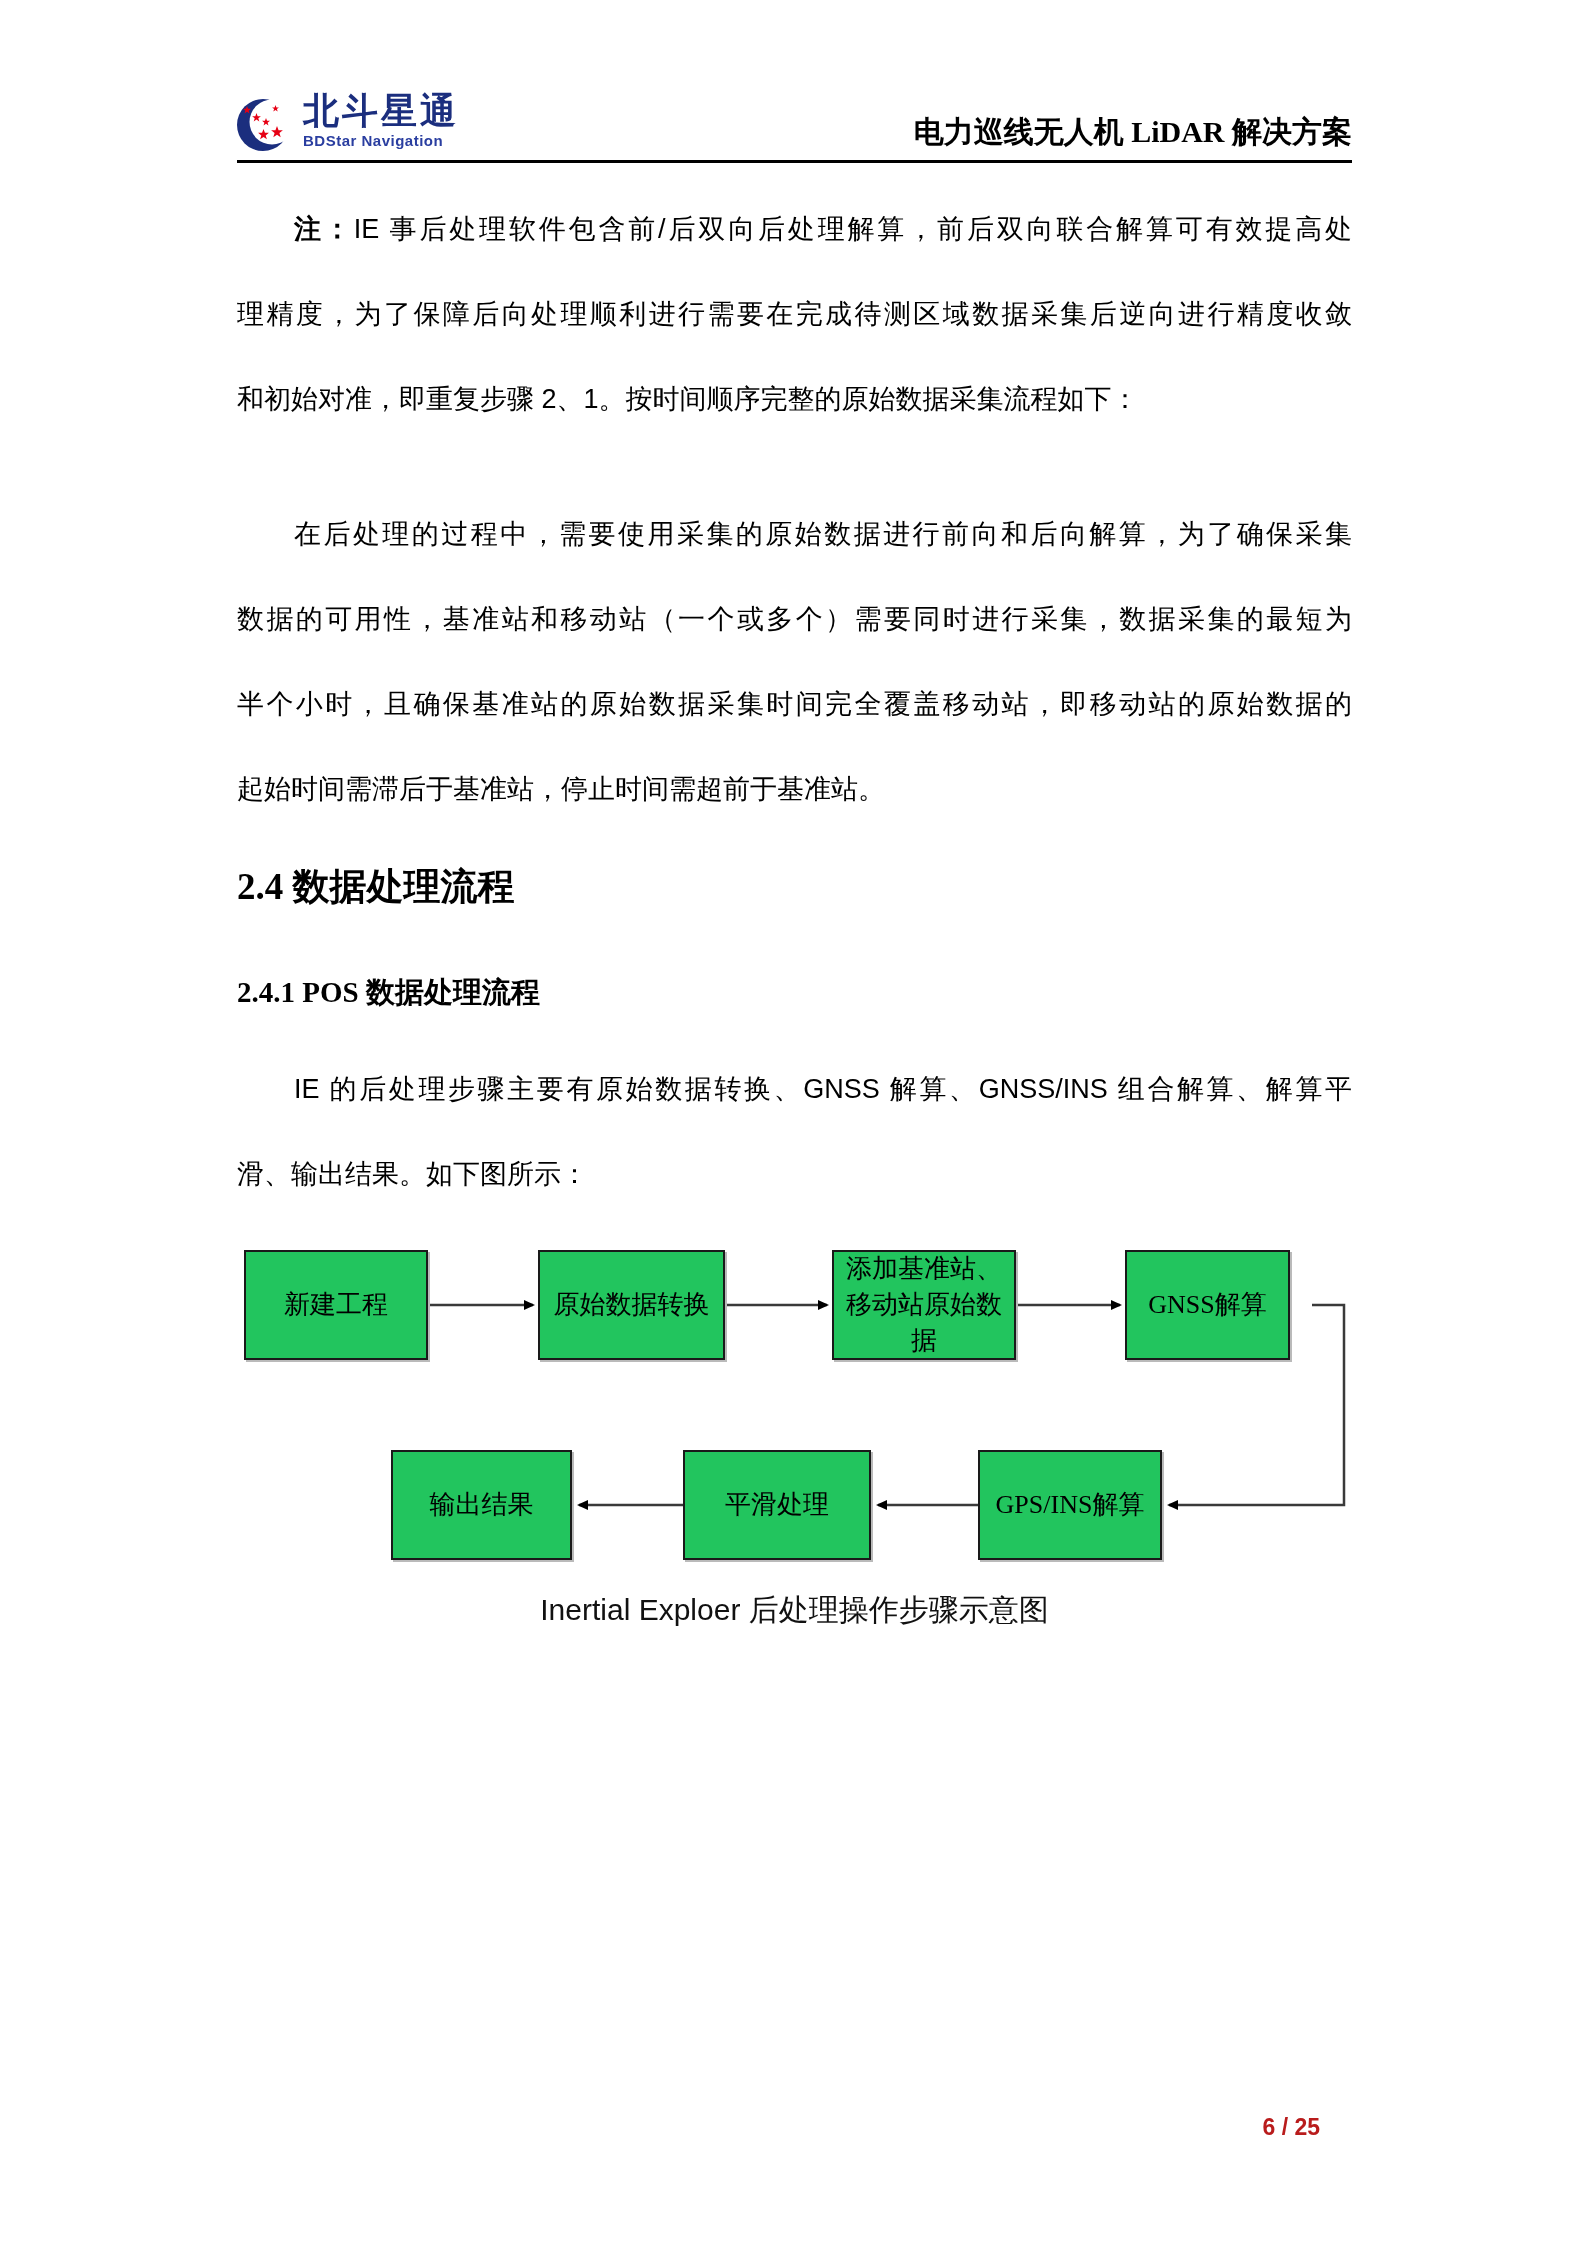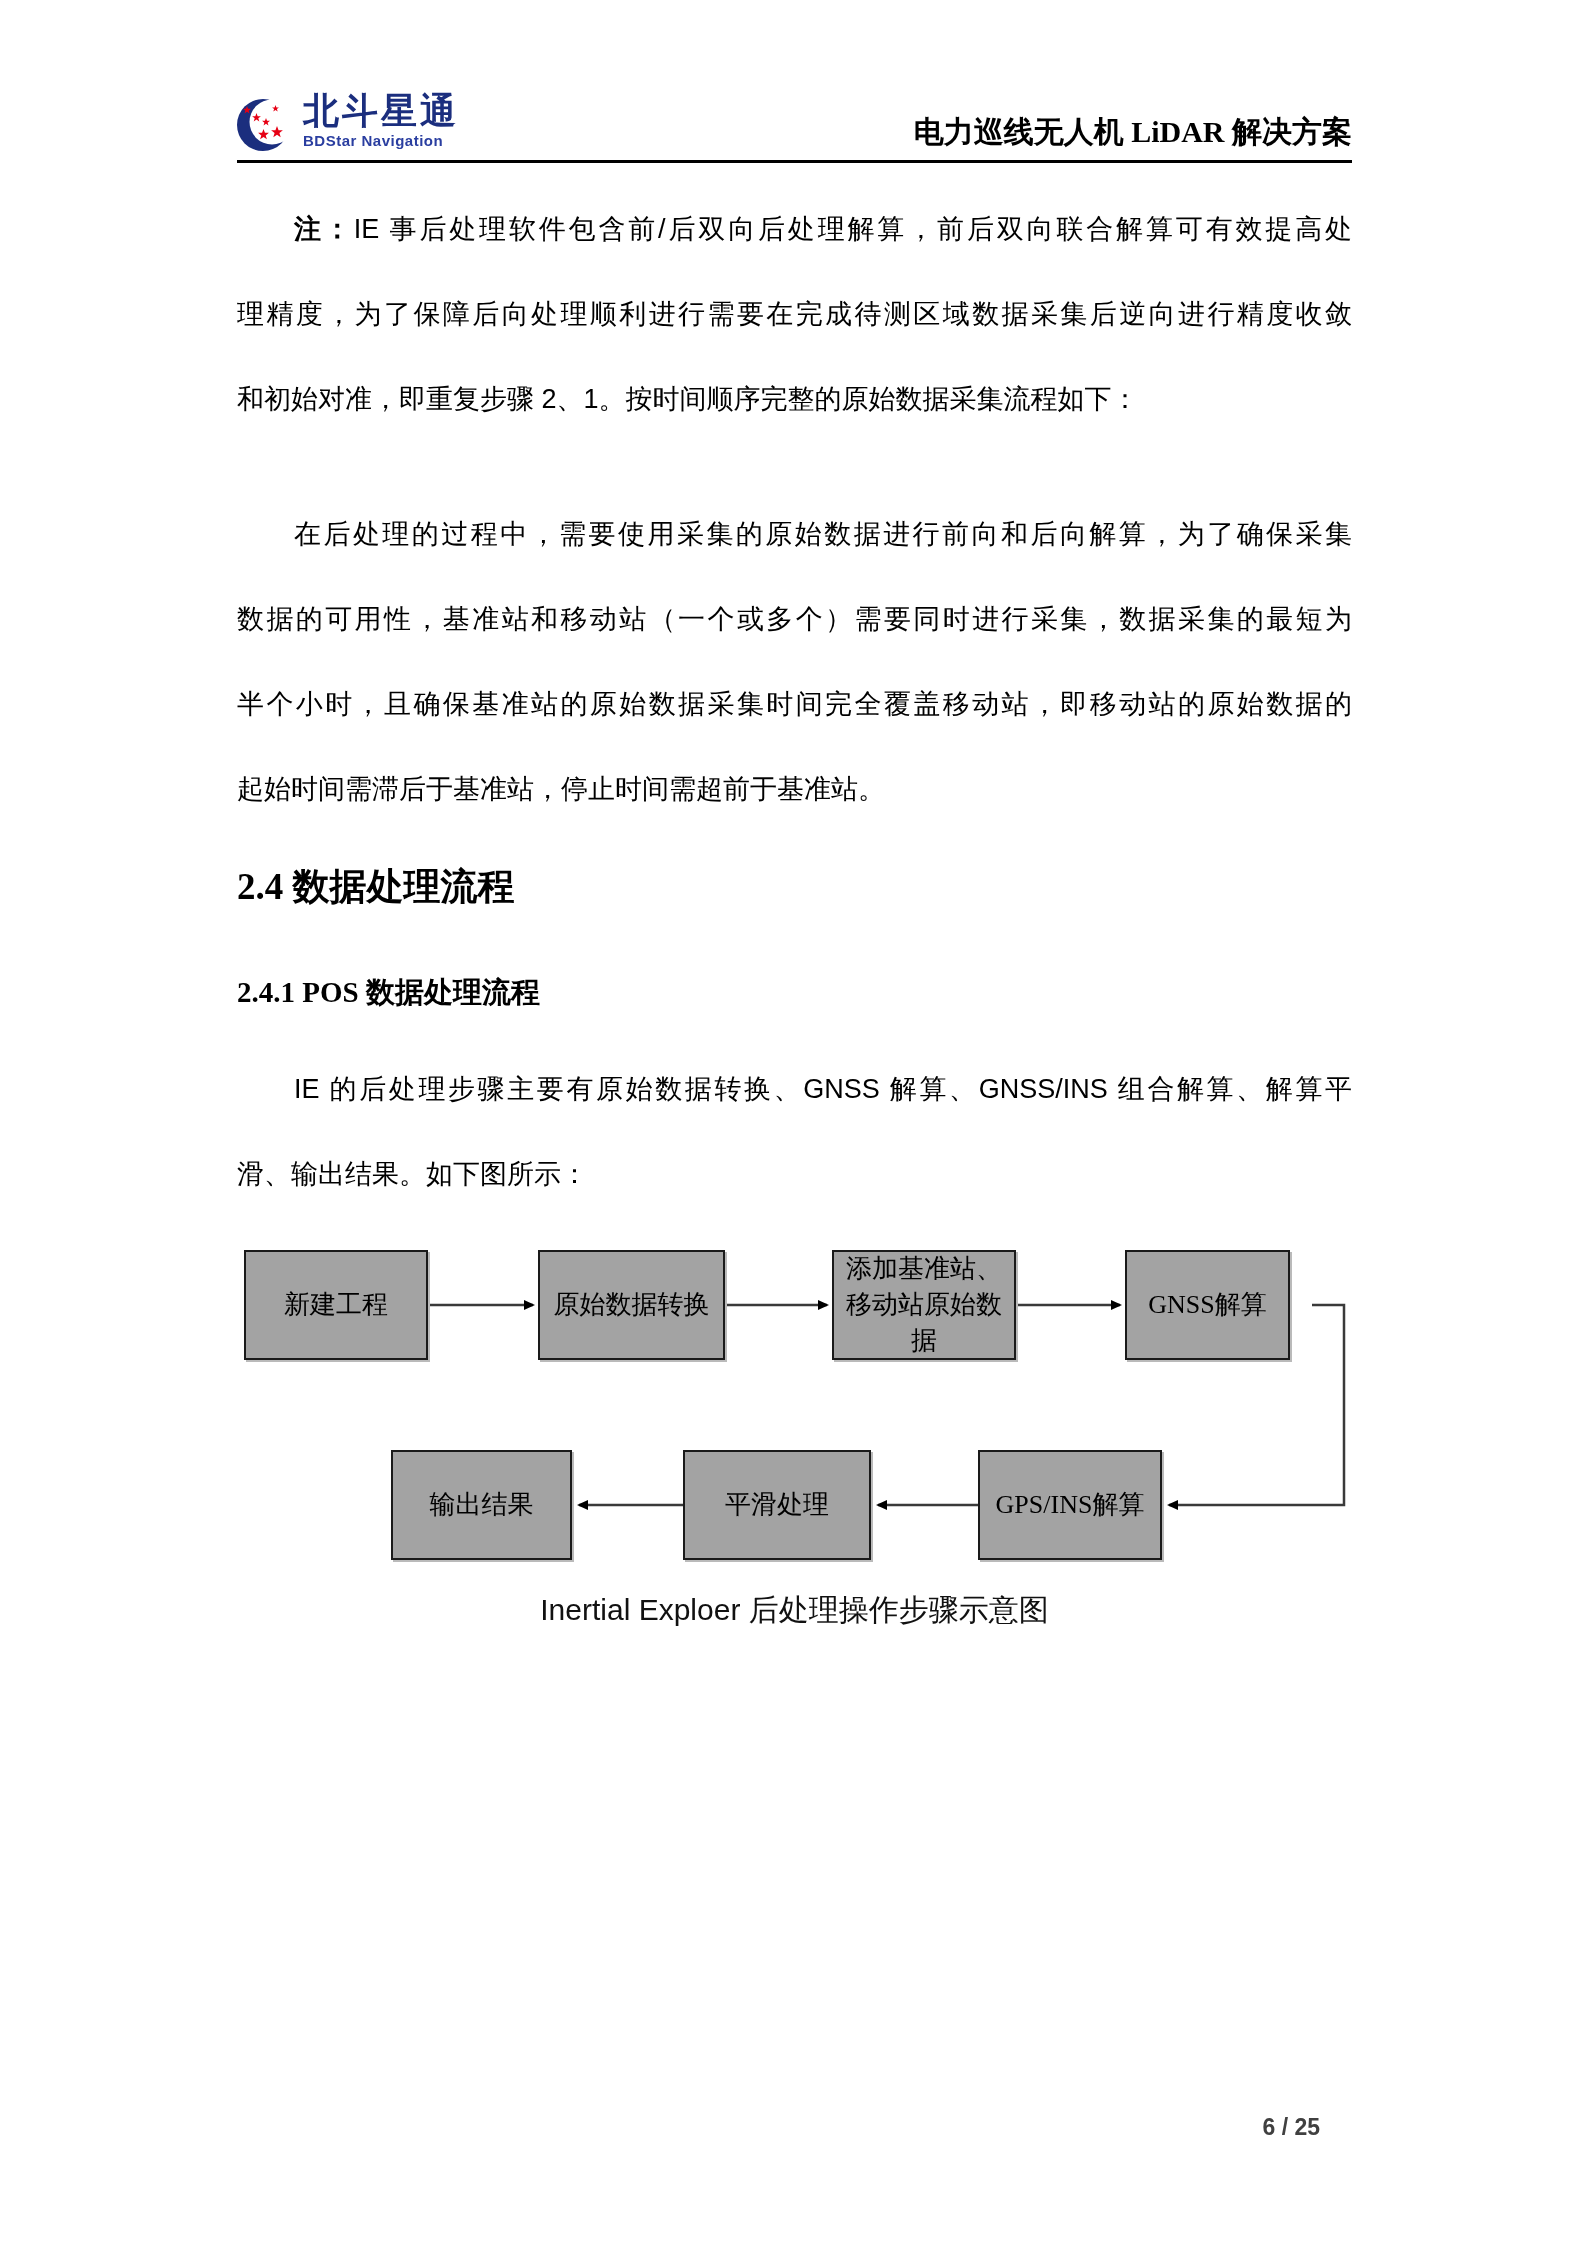--- a/index.html
+++ b/index.html
@@ -50,21 +50,21 @@
     height:92px; padding-top:20px; box-sizing:border-box;
     font-family:"Liberation Serif", serif;
     font-size:29px; font-weight:bold; line-height:1.2;
   }
 
   
   .flowchart { position:relative; width:1115px; height:355px; }
   .fc-svg { position:absolute; left:0; top:0; }
   .fbox {
     position:absolute; height:110px; box-sizing:border-box;
-    border:2px solid #1a1a1a; background:#a3a3a3;
+    border:2px solid #1a1a1a; background:#22c55e;
     box-shadow:2px 2px 0 rgba(130,130,130,0.55);
     display:flex; align-items:center; justify-content:center;
     text-align:center;
     font-family:"Liberation Serif", serif;
     font-size:26px; line-height:36px; padding:4px 12px;
   }
   .b1 { left:7px;    top:33px;  width:184px; }
   .b2 { left:301px;  top:33px;  width:187px; }
   .b3 { left:595px;  top:33px;  width:184px; }
   .b4 { left:888px;  top:33px;  width:165px; }
@@ -73,21 +73,21 @@
   .b7 { left:741px;  top:233px; width:184px; }
 
   .fc-caption {
     height:72px; padding-top:18px; box-sizing:border-box;
     text-align:center; font-size:30px; color:#111;
   }
 
   
   .page-num {
     position:absolute; top:2114px; right:266px;
-    font-size:23px; font-weight:600; color:#404040;
+    font-size:23px; font-weight:600; color:#b91c1c;
   }
 </style>
 </head>
 <body>
 
 <div class="page">
 
   <div class="logo">
     <svg width="56" height="58" viewBox="0 0 56 56" aria-hidden="true">
       <defs>

